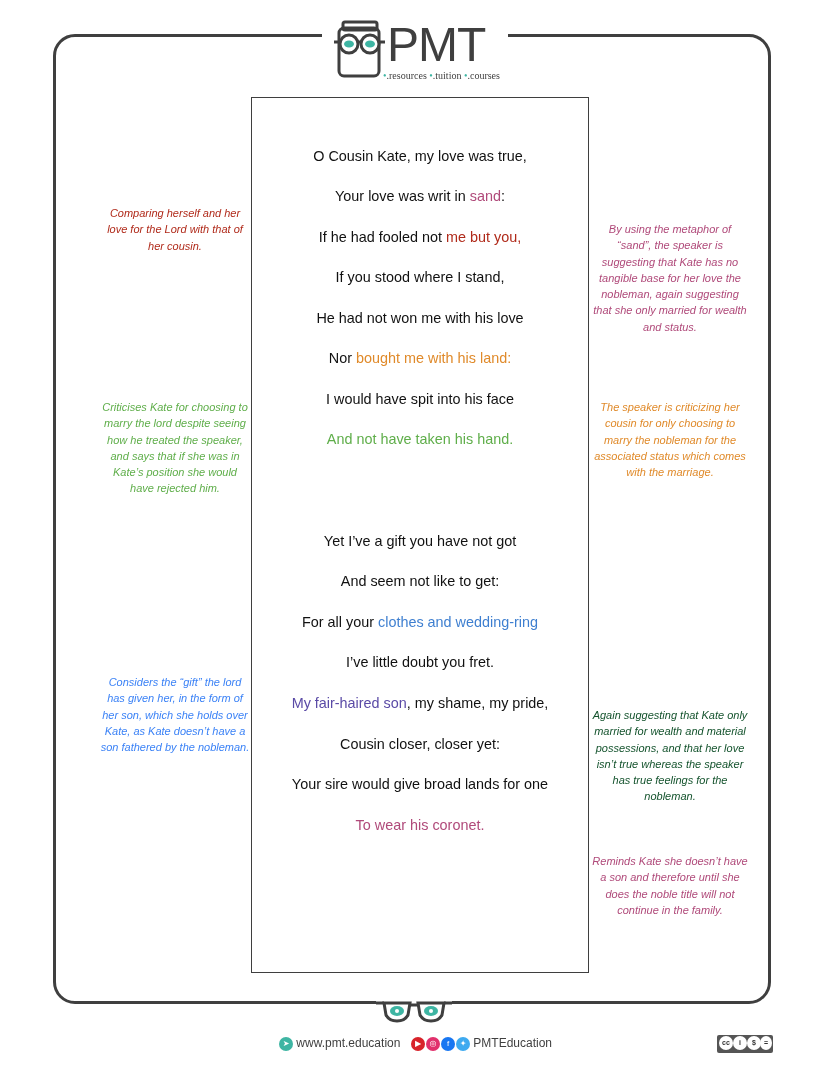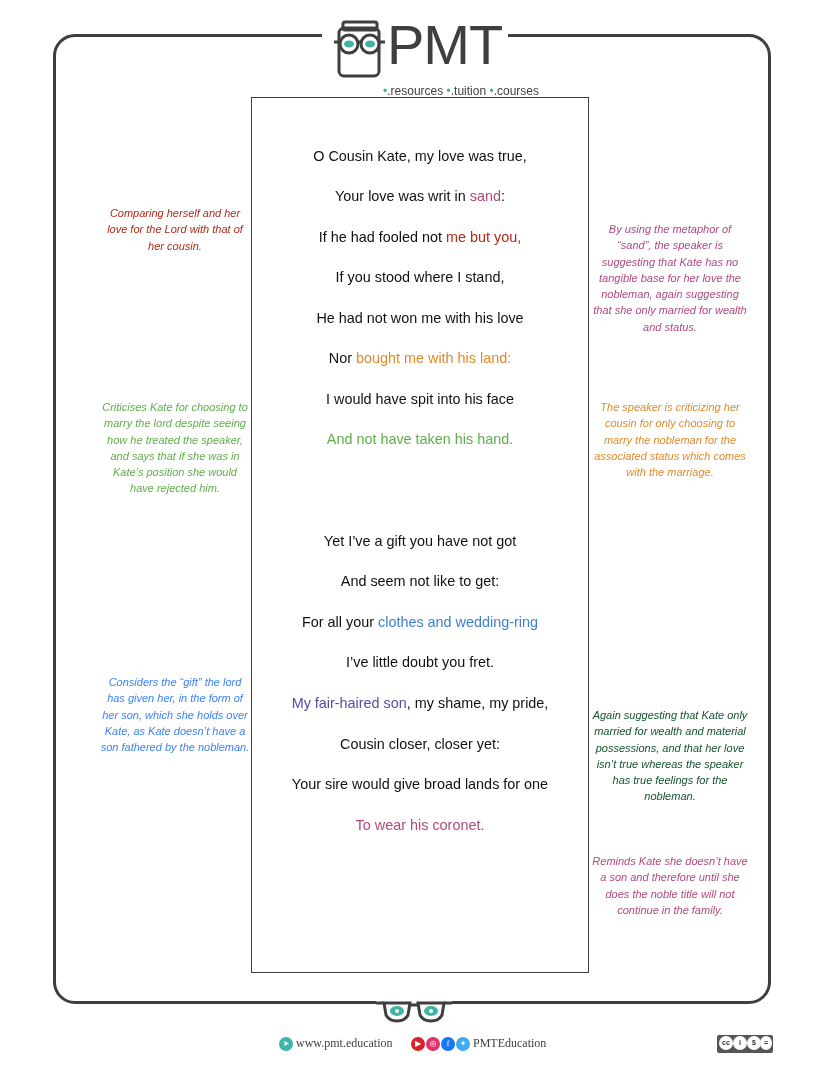--- a/index.html
+++ b/index.html
@@ -1,28 +1,28 @@
 <!DOCTYPE html>
 <html><head>
 <meta charset="utf-8">
 <style>
   html, body { margin:0; padding:0; background:#ffffff; }
   body { width:828px; height:1071px; position:relative; overflow:hidden; font-family:"Liberation Sans", sans-serif; }
   .frame { position:absolute; left:53px; top:34px; width:718px; height:970px; border:3px solid #3f3f3f; border-radius:22px; box-sizing:border-box; }
   .logo-mask { position:absolute; left:322px; top:18px; width:186px; height:64px; background:#fff; }
   .logo { position:absolute; left:333px; top:18px; width:170px; height:64px; }
-  .logo .pmt { position:absolute; left:54px; top:-2px; font-size:56px; color:#3f3f3f; letter-spacing:-1px; line-height:58px; font-family:"Liberation Sans", sans-serif; }
-  .logo .tag { position:absolute; left:50px; top:66px; font-size:12px; color:#3f3f3f; white-space:nowrap; font-family:Liberation Sans, sans-serif; }
+  .logo .pmt { position:absolute; left:54px; top:-2px; font-size:48px; color:#3f3f3f; letter-spacing:-1px; line-height:58px; font-family:"Liberation Sans", sans-serif; }
+  .logo .tag { position:absolute; left:50px; top:52px; font-size:10px; color:#3f3f3f; white-space:nowrap; font-family:Liberation Serif, serif; }
   .logo .tag span.dot { color:#3eb5a3; }
   .poem-box { position:absolute; left:251px; top:97px; width:338px; height:876px; border:1.5px solid #3f3f3f; box-sizing:border-box; }
   .line { position:absolute; left:251px; width:338px; text-align:center; font-size:14.4px; color:#111; white-space:nowrap; }
   .b { font-weight:normal; }
   .note { position:absolute; font-style:italic; font-size:11px; line-height:16.3px; text-align:center; }
   .footer-mask { position:absolute; left:376px; top:995px; width:76px; height:30px; background:#fff; }
-  .footer-text { position:absolute; top:1036px; font-size:12px; color:#3f3f3f; font-family:Liberation Serif, serif; white-space:nowrap; }
+  .footer-text { position:absolute; top:1036px; font-size:12px; color:#3f3f3f; font-family:Liberation Sans, sans-serif; white-space:nowrap; }
   .circ { display:inline-block; width:14px; height:14px; border-radius:50%; vertical-align:middle; color:#fff; font-size:8px; text-align:center; line-height:14px; }
   .cc { position:absolute; left:717px; top:1035px; width:56px; height:18px; background:#555; border-radius:2px; }
   .cc span { position:absolute; top:1px; width:14px; height:14px; border-radius:50%; background:#fff; color:#333; font-size:7px; line-height:14px; text-align:center; font-weight:bold; }
 </style>
 </head>
 <body>
 
 <div class="frame"></div>
 
 <div class="logo-mask"></div>

